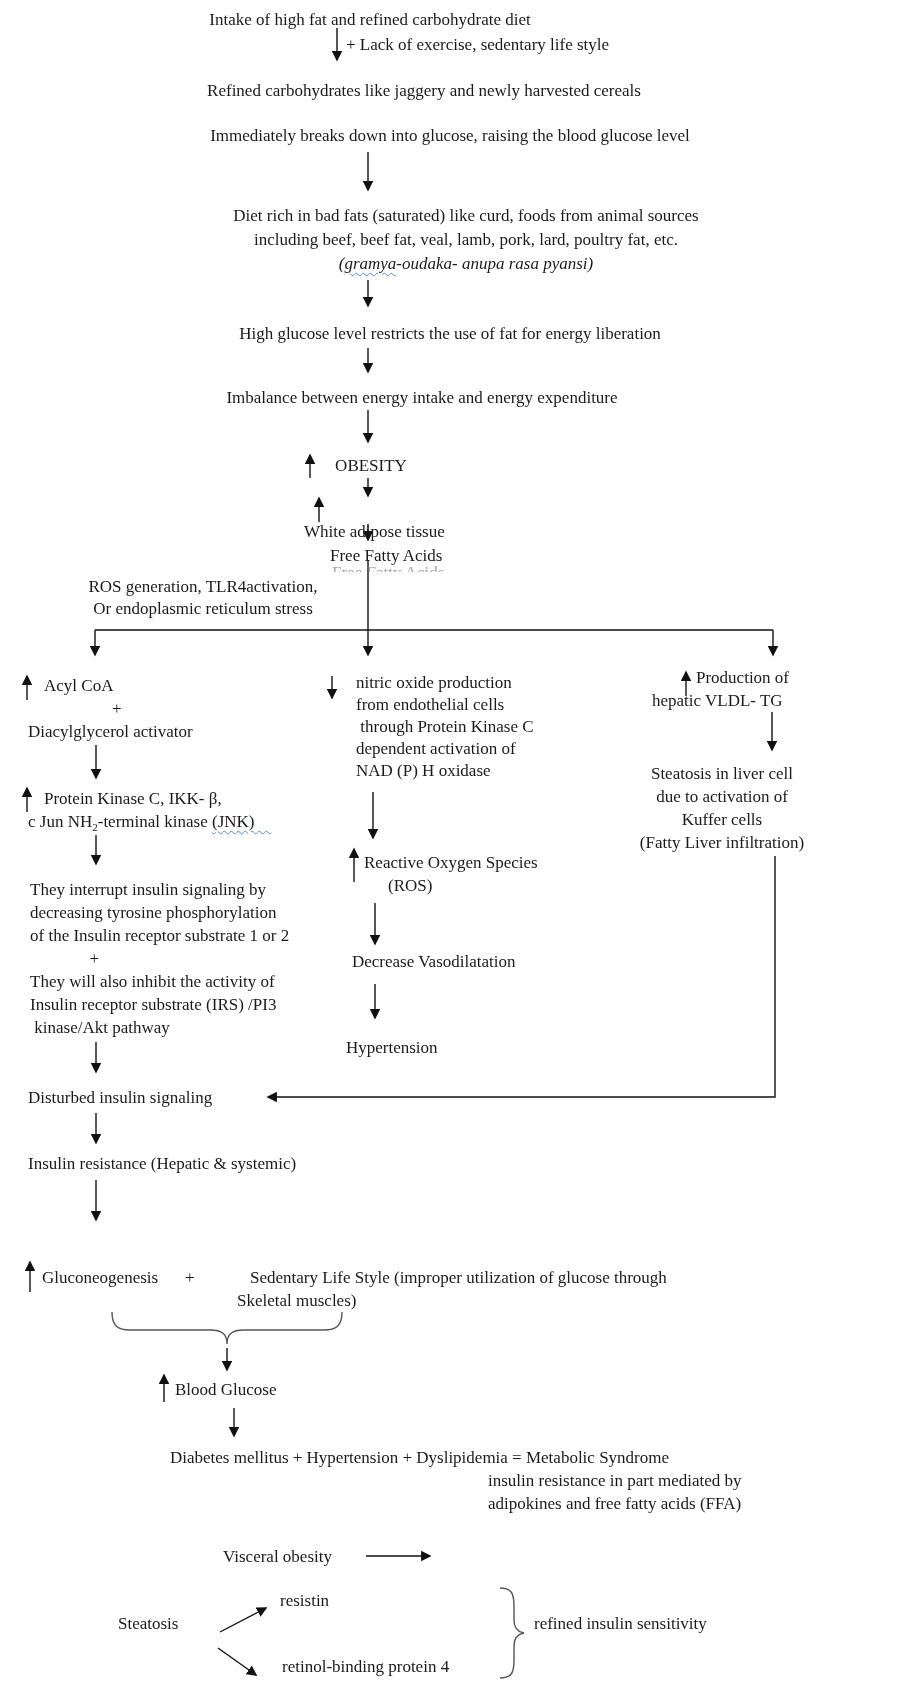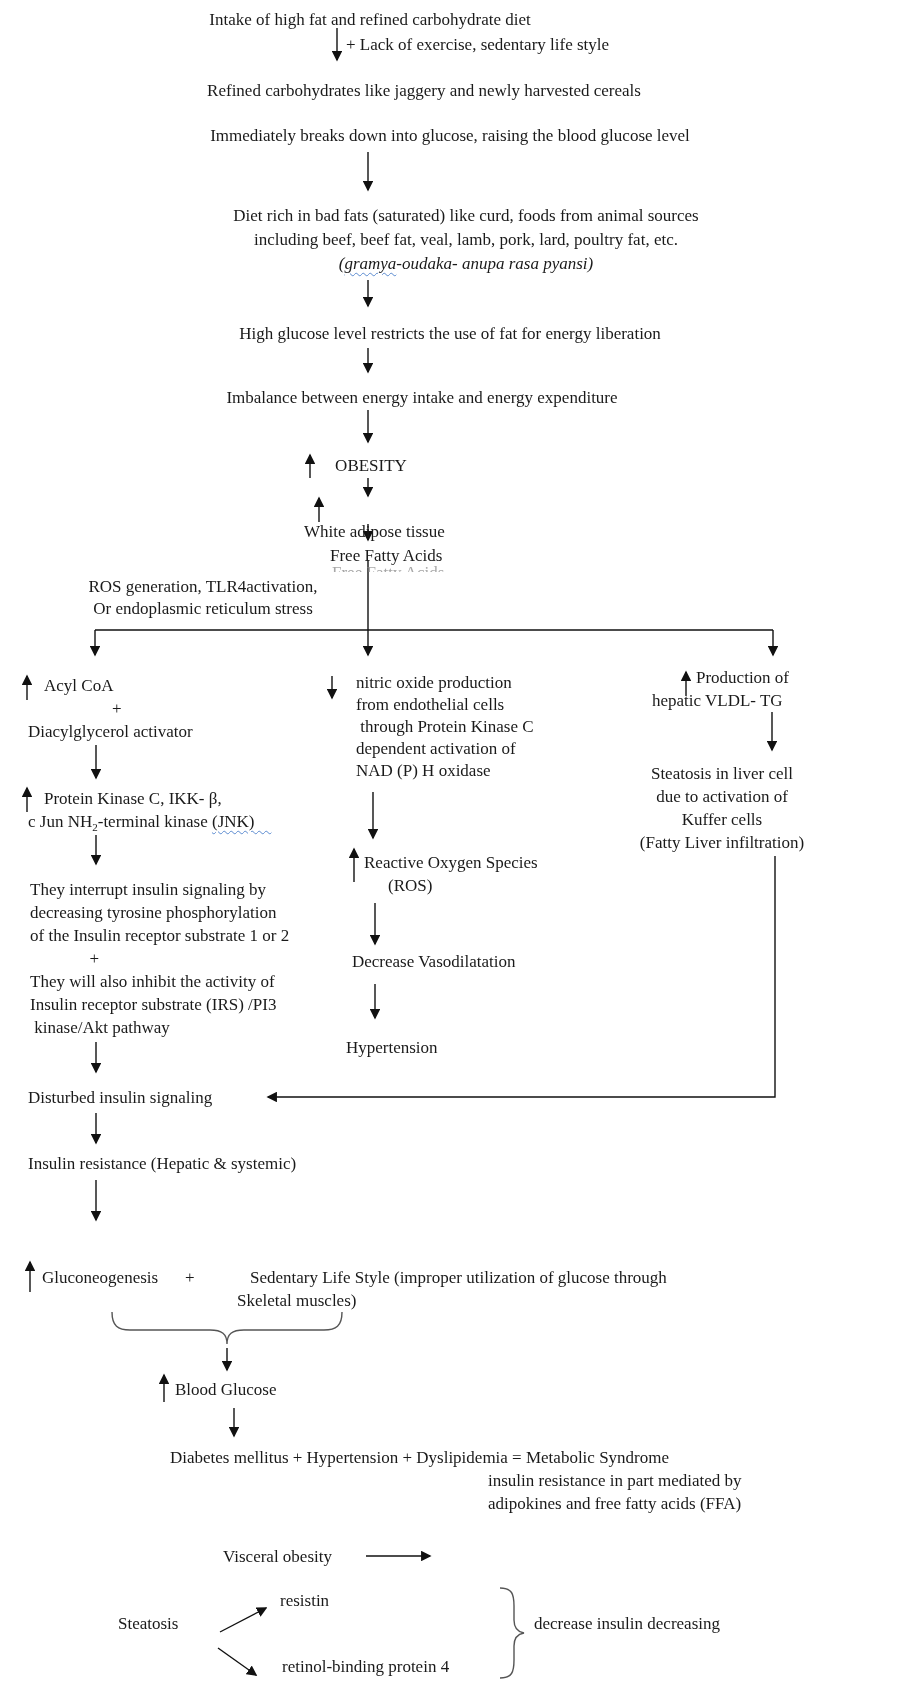--- a/index.html
+++ b/index.html
@@ -129,15 +129,15 @@
   <div class="t" style="left:237px;top:1289px;">Skeletal muscles)</div>
   <div class="t" style="left:175px;top:1378px;">Blood Glucose</div>
   <div class="t" style="left:170px;top:1446px;">Diabetes mellitus + Hypertension + Dyslipidemia = Metabolic Syndrome</div>
 
   <div class="t" style="left:223px;top:1545px;">Visceral obesity</div>
   <div class="t" style="left:440px;top:1469px;margin-left:48px;">insulin resistance in part mediated by
 adipokines and free fatty acids (FFA)</div>
   <div class="t" style="left:280px;top:1589px;">resistin</div>
   <div class="t" style="left:118px;top:1612px;">Steatosis</div>
   <div class="t" style="left:282px;top:1655px;text-align:right;">retinol-binding protein 4</div>
-  <div class="t" style="left:534px;top:1612px;">decrease insulin decreasing</div>
+  <div class="t" style="left:534px;top:1612px;">refined insulin sensitivity</div>
 
 </div>
 
 </body></html>

